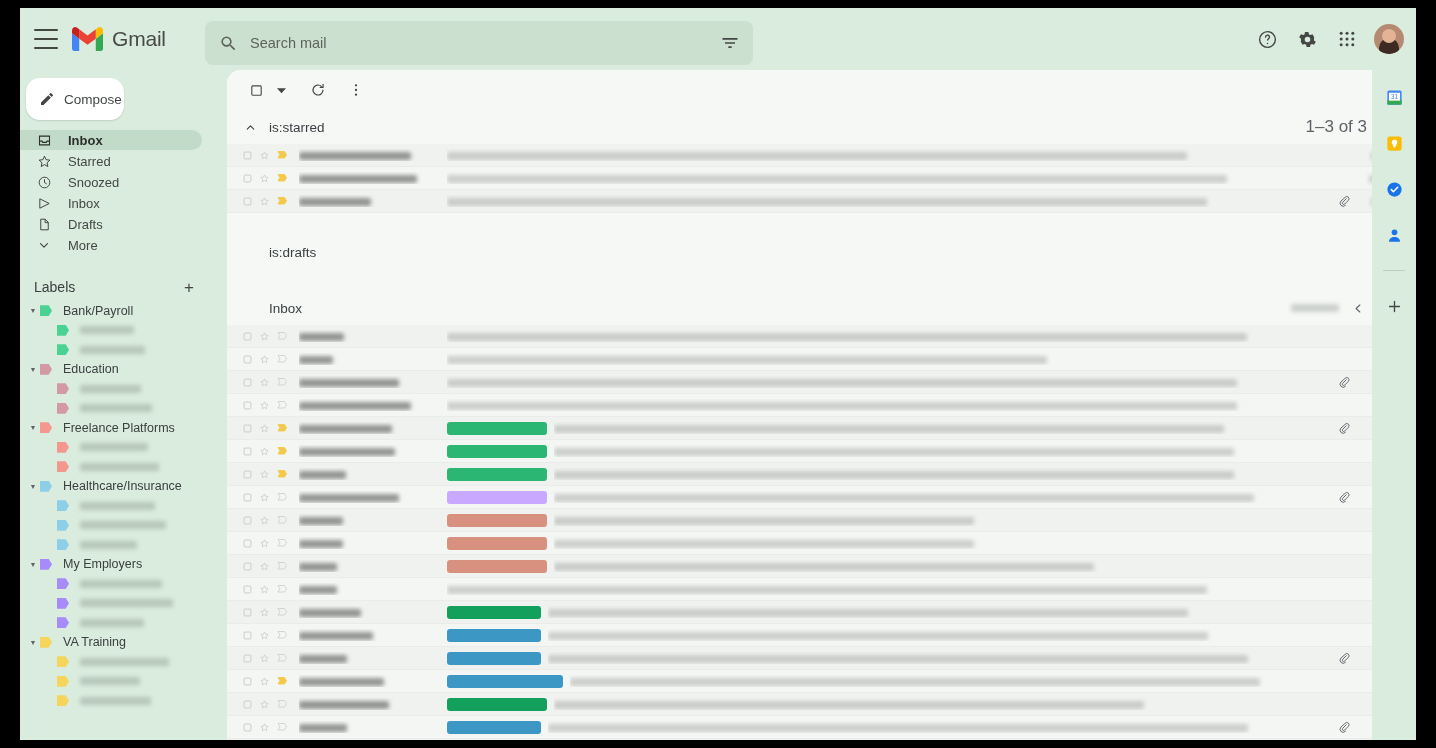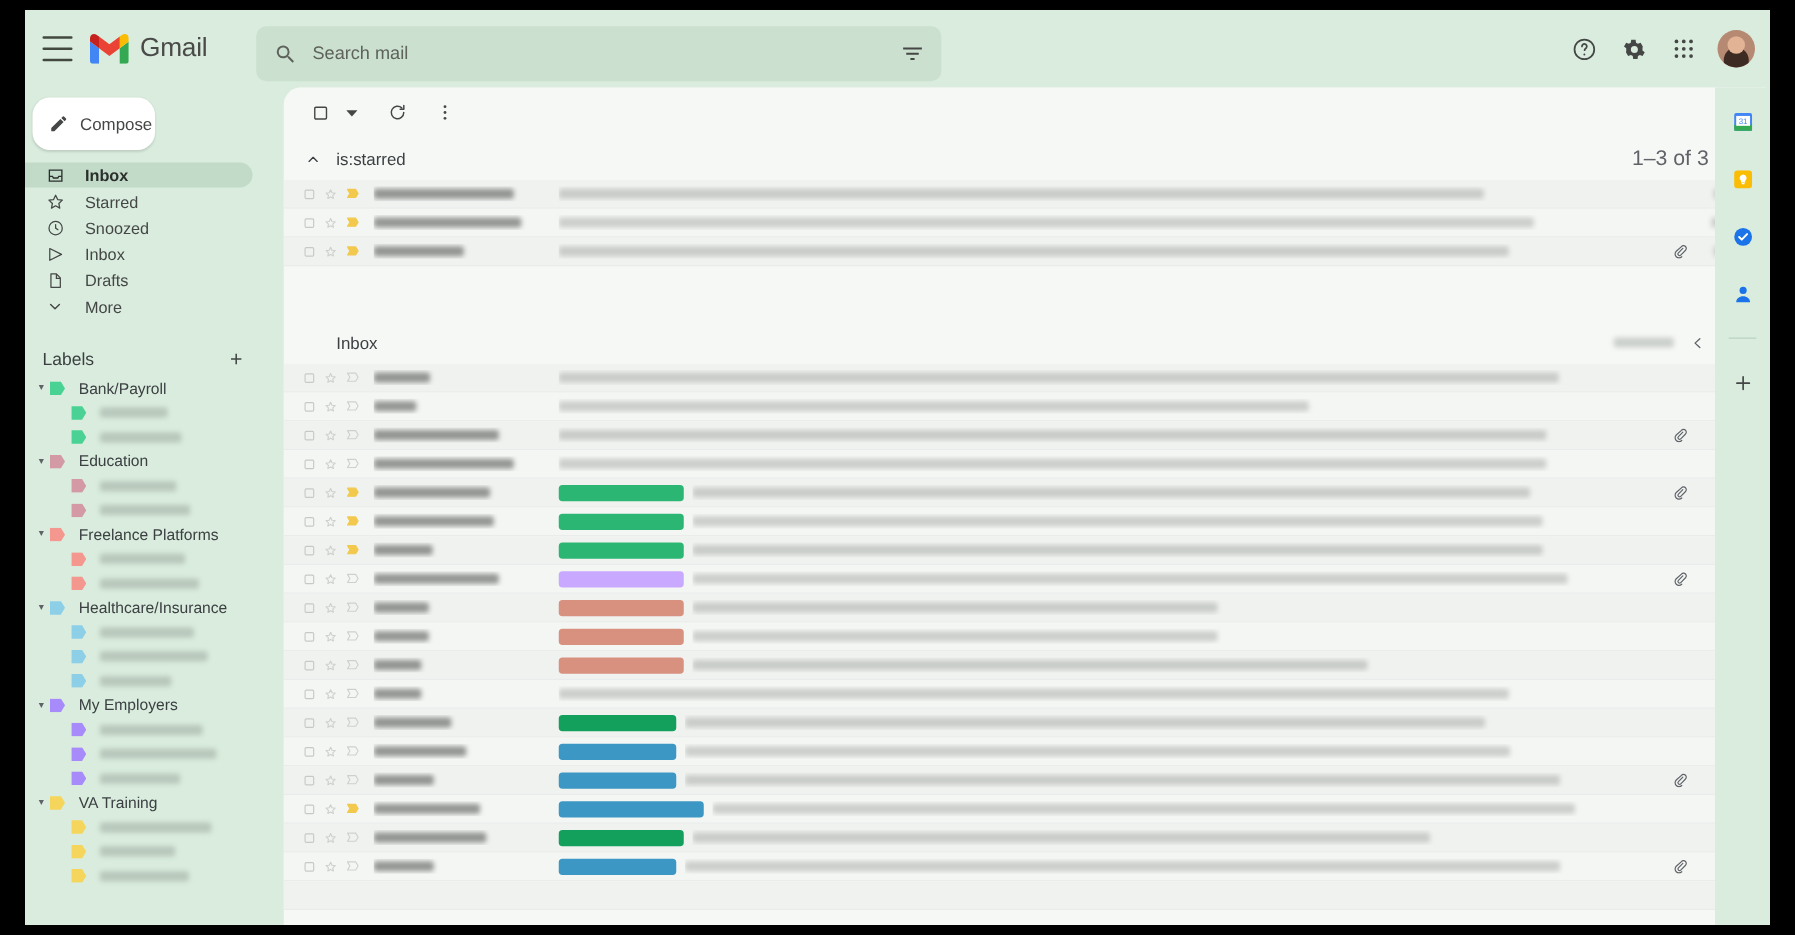--- a/index.html
+++ b/index.html
@@ -589,20 +589,24 @@
             <span class="r-subject"><span class="blur-bar" style="width:760px;max-width:100%"></span></span>
             <span class="r-attach">
               <svg width="12" height="12" viewBox="0 0 24 24" fill="none" stroke="#5f6368" stroke-width="1.9">
                 <path d="M16.5 7.5l-7 7a2.6 2.6 0 003.7 3.7l7.3-7.3a4.4 4.4 0 10-6.2-6.2L6 12a6.2 6.2 0 008.8 8.8" stroke-linecap="round"></path>
               </svg>
             </span>
             <span class="r-date"><span class="blur-bar" style="width:30px"></span></span>
           </div>
         </div>
         <div class="spacer-gap"></div>
+        <div class="sec-head">
+          <span class="sec-chev"></span>
+          <span class="sec-title">is:drafts</span>
+        </div>
         <div class="rows"></div>
         <div class="spacer-gap"></div>
         <div class="sec-head">
           <span class="sec-chev"></span>
           <span class="sec-title">Inbox</span>
           <span class="pager">
             <span class="blur-bar" style="width:48px"></span>
             <span class="pg-btn">
               <svg width="13" height="13" viewBox="0 0 24 24" fill="none" stroke="#5f6368" stroke-width="2">
                 <path d="M14.5 5.5l-7 6.5 7 6.5" stroke-linecap="round" stroke-linejoin="round"></path>

